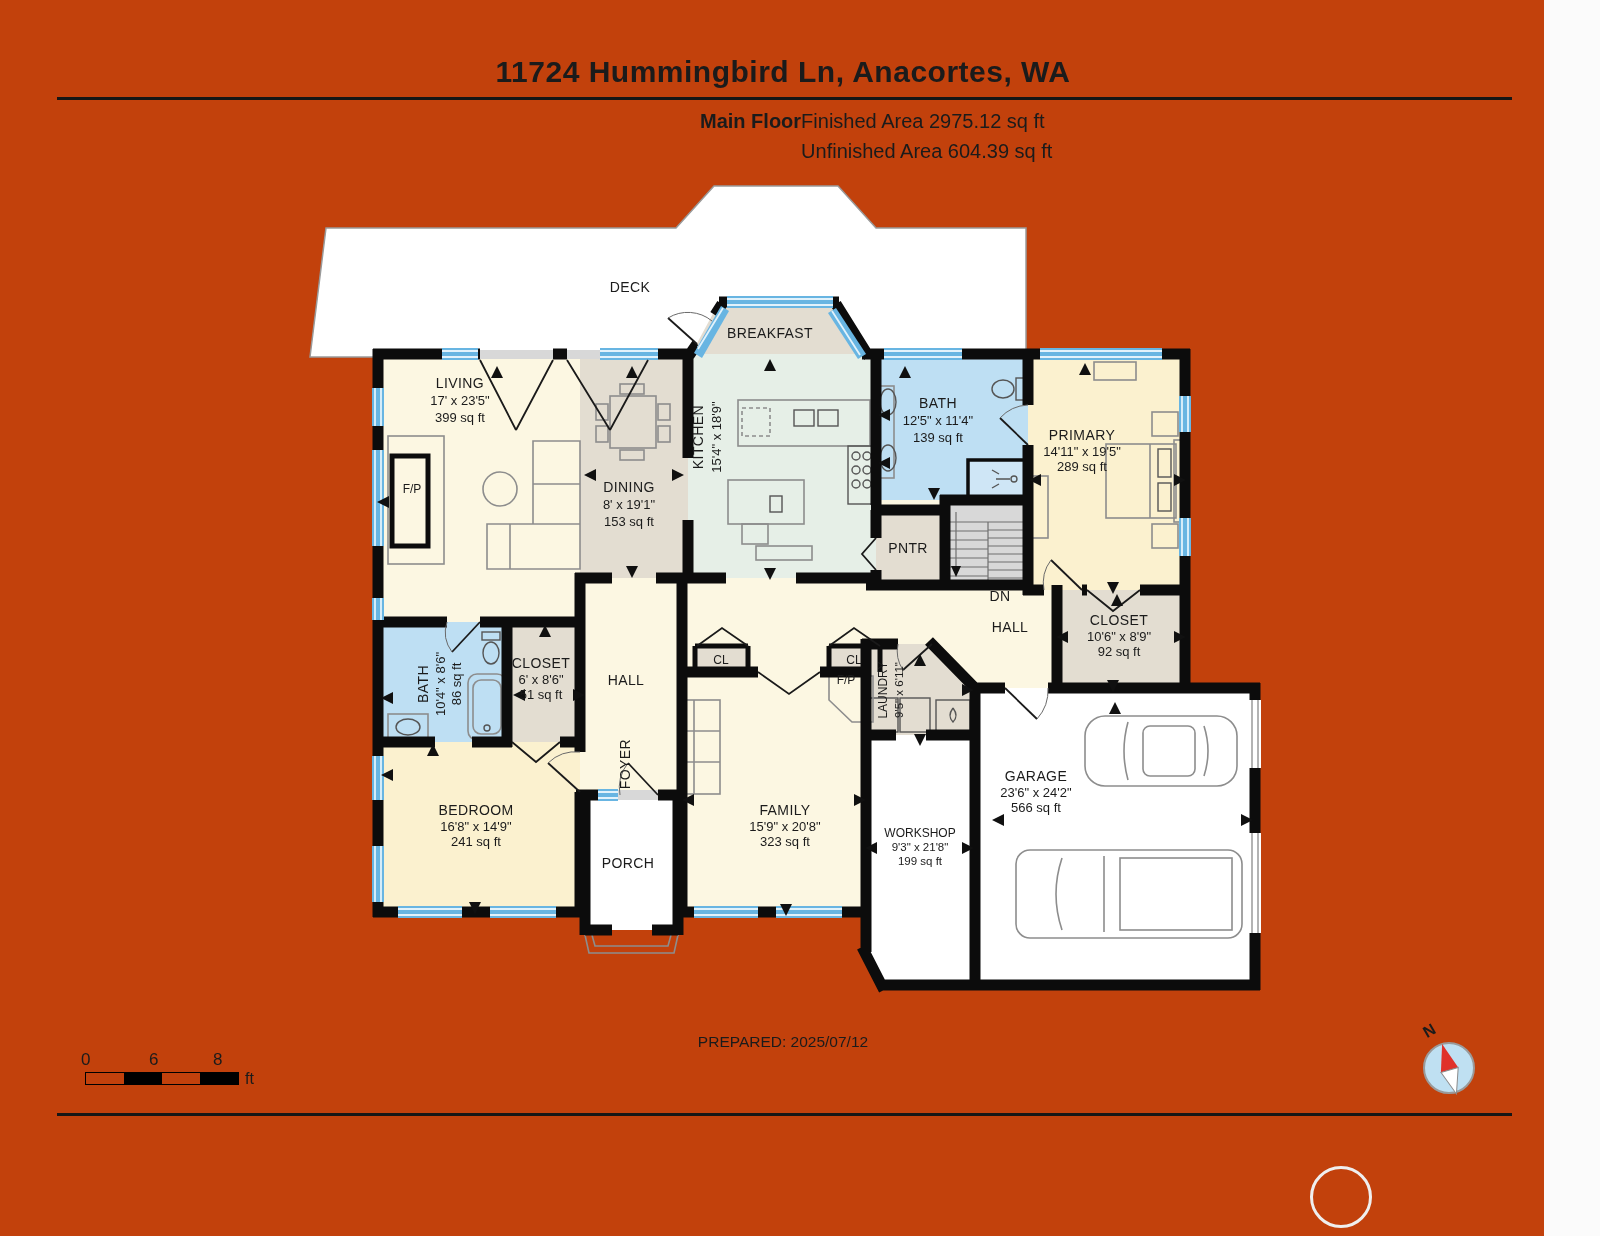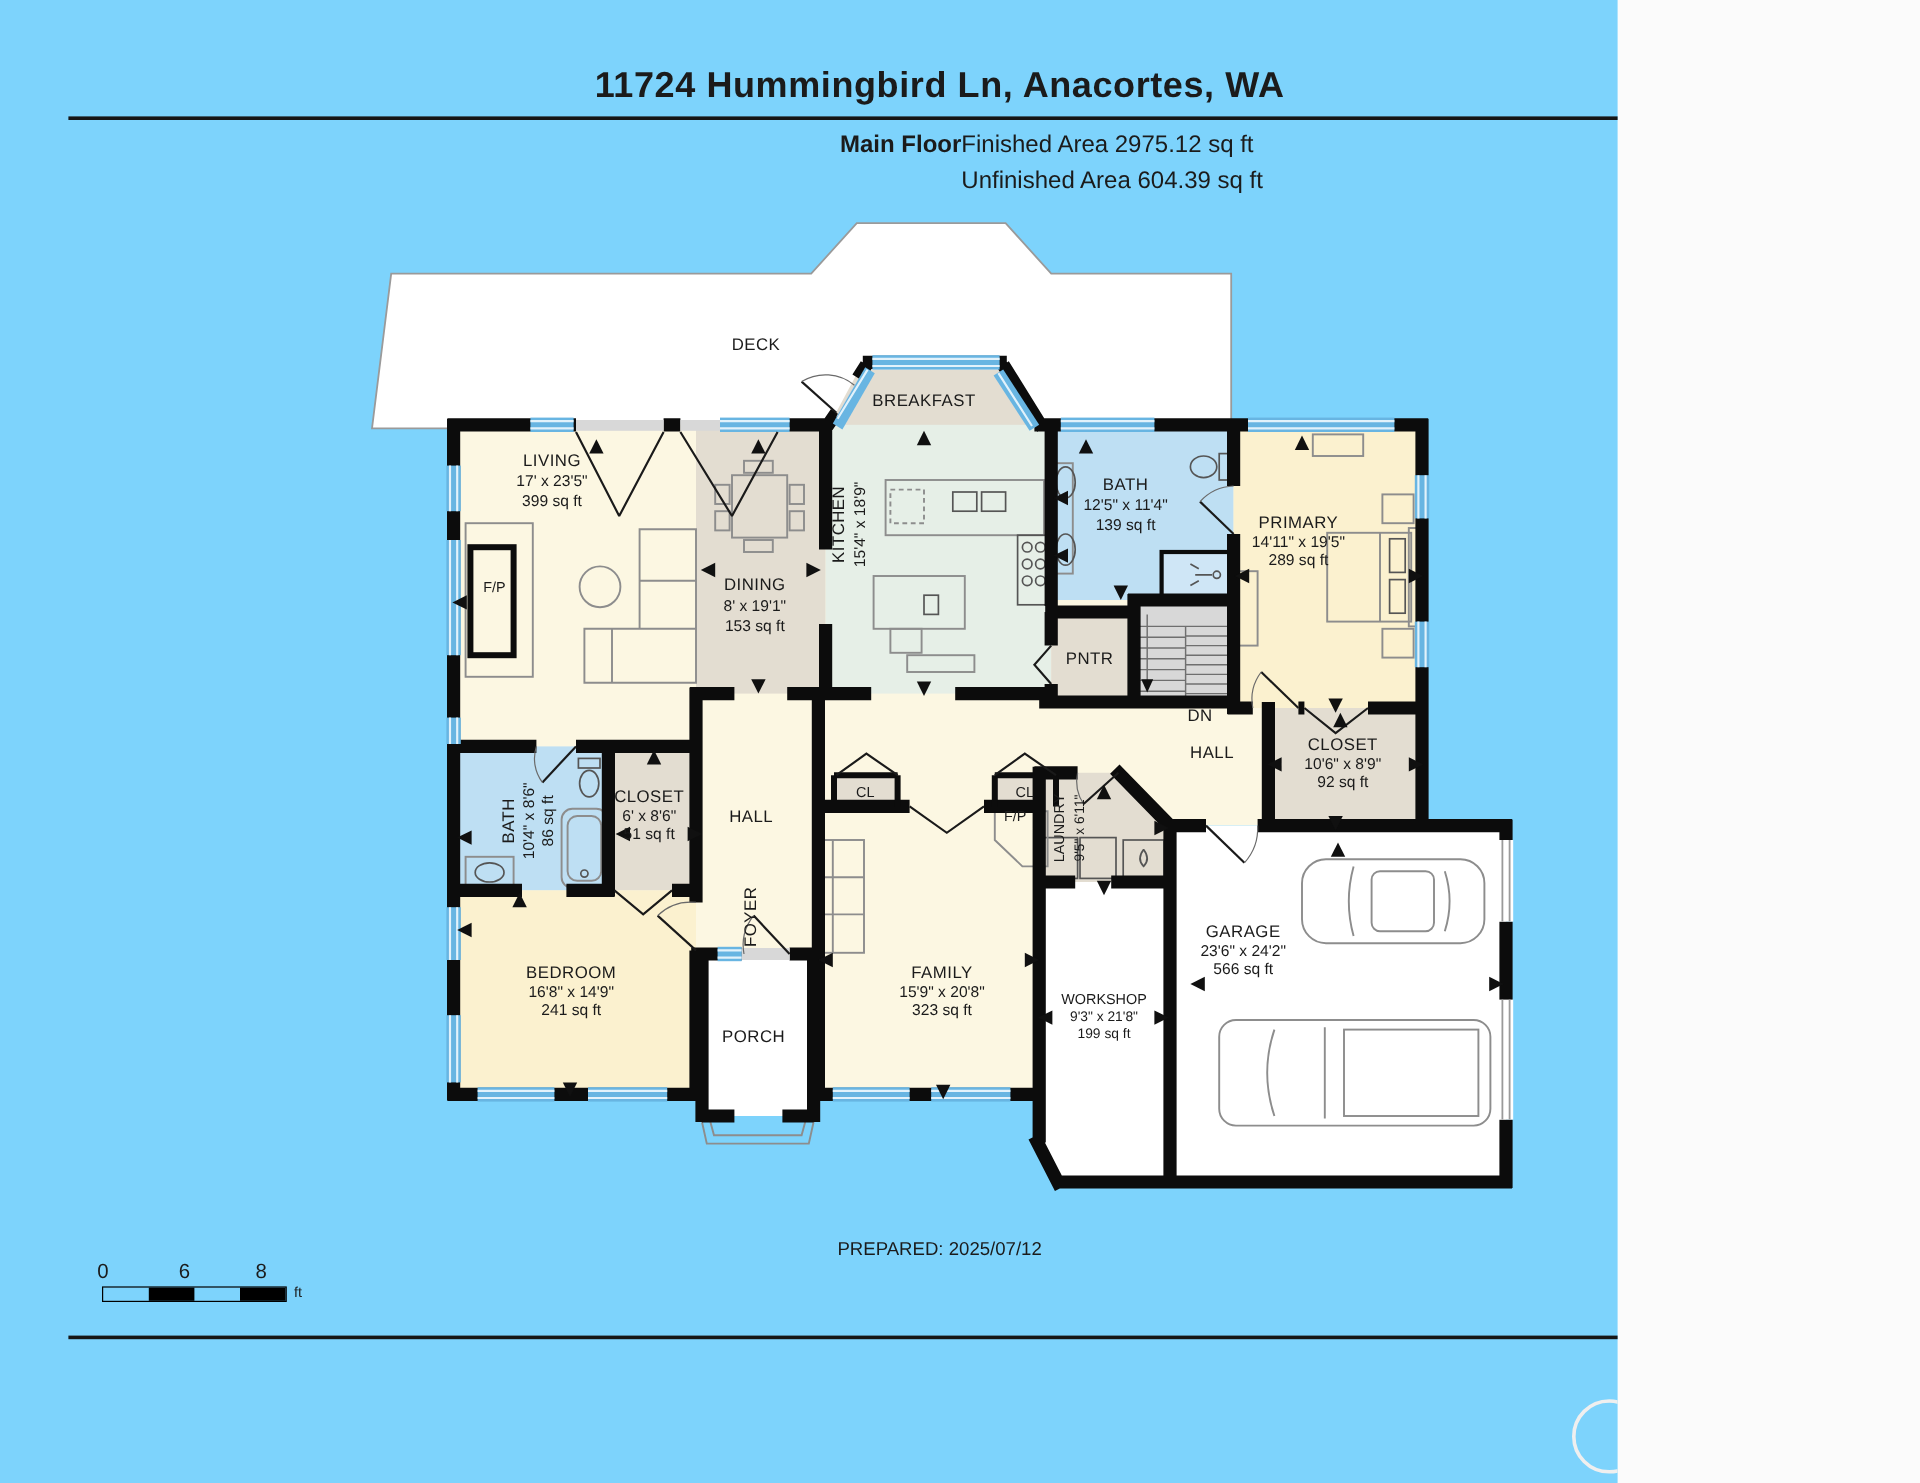--- a/index.html
+++ b/index.html
@@ -1,16 +1,16 @@
 <!DOCTYPE html>
 <html><head>
 <meta charset="utf-8">
 <style>
   html,body{margin:0;padding:0;background:#fbfbfb;}
-  .page{position:relative;width:1348px;height:1236px;background:#7dd3fc;overflow:hidden;
+  .page{position:relative;width:1544px;height:1236px;background:#c2410c;overflow:hidden;
         font-family:"Liberation Sans", sans-serif;color:#1b1b1b;}
   .title{position:absolute;top:55px;left:0;width:1566px;text-align:center;
          font-size:30px;font-weight:bold;letter-spacing:.5px;}
   .rule{position:absolute;left:57px;width:1455px;height:3px;background:#161616;}
   .rule.top{top:97px}
   .rule.bottom{top:1113px}
   .floorinfo{position:absolute;top:110px;left:700px;display:flex;font-size:20px;}
   .floorinfo .flabel{font-weight:bold;}
   .floorinfo .fareas{display:flex;flex-direction:column;gap:7px;}
   svg text{font-family:"Liberation Sans", sans-serif;fill:#1b1b1b;text-anchor:middle;}
@@ -26,21 +26,21 @@
   .arc{fill:none;stroke:#6a6a6a;stroke-width:1;}
   .arrow{fill:#101010;stroke:none;}
   .tread{stroke:#6f6f6f;stroke-width:1.2;fill:none;}
   .winstripe{stroke:#e2f2fb;stroke-width:1.8;fill:none;}
   .scalebar{position:absolute;left:85px;top:1050px;width:200px;}
   .sb-nums{position:relative;height:22px;font-size:17px;}
   .sb-nums span{position:absolute;top:0;}
   .sb-box{position:relative;width:152px;height:11px;border:1.5px solid #000;display:flex;}
   .sb-box i{flex:1;display:block;}
   .sb-box i:nth-child(2),.sb-box i:nth-child(4){background:#000;}
-  .sb-ft{position:absolute;left:160px;top:20px;font-size:12px;}
+  .sb-ft{position:absolute;left:160px;top:20px;font-size:16px;}
   .prepared{position:absolute;top:1033px;left:0;width:1566px;text-align:center;font-size:15.5px;}
   .disclaimer{position:absolute;top:1124px;left:62px;width:1300px;font-size:15px;color:#101010;}
   .compass{position:absolute;left:1402px;top:1018px;}
   .watermark{position:absolute;left:1310px;top:1166px;width:56px;height:56px;border-radius:50%;
              border:3px solid #efefef;}
 </style>
 </head>
 <body>
 
 <div class="page">

